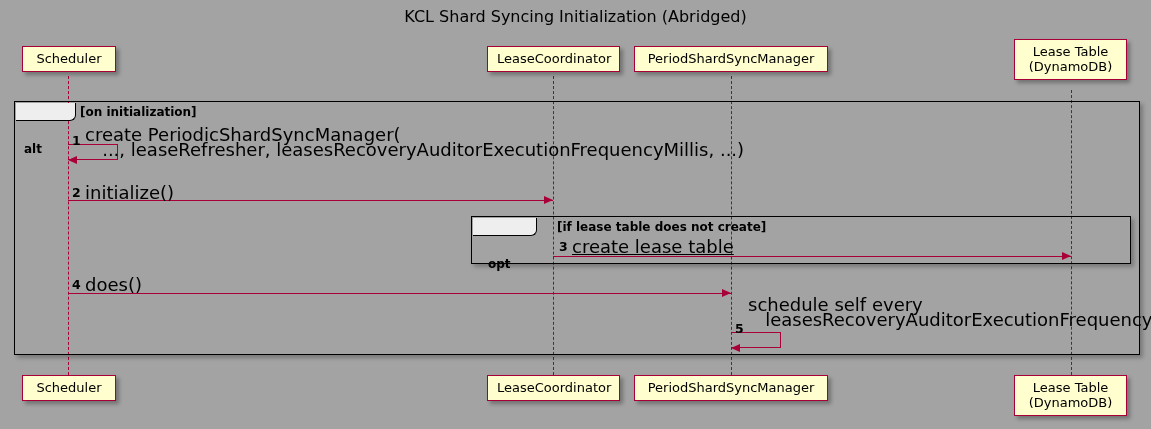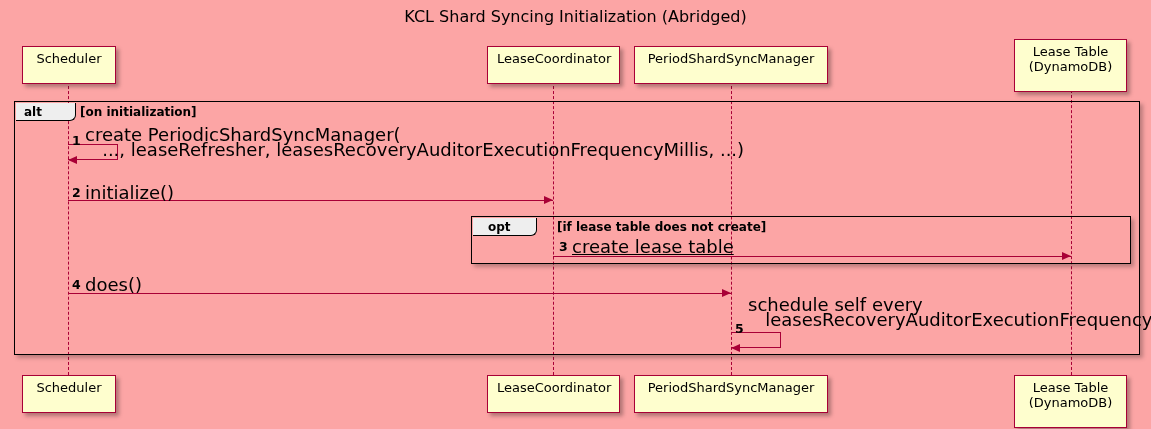--- a/index.html
+++ b/index.html
@@ -8,21 +8,21 @@
     background: #ffffff;
   }
   body {
     font-family: "DejaVu Sans", sans-serif;
     -webkit-font-smoothing: antialiased;
   }
   #diagram {
     position: relative;
     width: 1151px;
     height: 429px;
-    background: #fca5a5;
+    background: #a3a3a3;
     overflow: hidden;
   }
 
   
   .diagram-title {
     position: absolute;
     top: 7px;
     left: 0;
     width: 1151px;
     text-align: center;
@@ -35,21 +35,21 @@
   
   .participant {
     position: absolute;
     box-sizing: border-box;
     background: #FEFECE;
     border: 1.5px solid #A80036;
     color: #000000;
     font-size: 13px;
     line-height: 15px;
     text-align: center;
-    padding: 4px 9px 17px 9px;
+    padding: 4px 9px 5px 9px;
     box-shadow: 3px 3px 4px rgba(0,0,0,0.30);
     white-space: pre;
     font-family: "DejaVu Sans", sans-serif;
   }
   .participant .pline { display: block; }
 
   
   .lifeline {
     position: absolute;
     width: 0;
@@ -74,20 +74,21 @@
     border-bottom: 1.5px solid #000000;
     background: #EEEEEE;
   }
   .frag-tab-label {
     position: absolute;
     font-size: 12px;
     font-weight: bold;
     color: #000000;
     white-space: pre;
     font-family: "DejaVu Sans", sans-serif;
+    margin-top: 37px;
   }
   .frag-guard {
     position: absolute;
     font-size: 12px;
     font-weight: bold;
     color: #000000;
     white-space: pre;
     font-family: "DejaVu Sans", sans-serif;
   }
 

